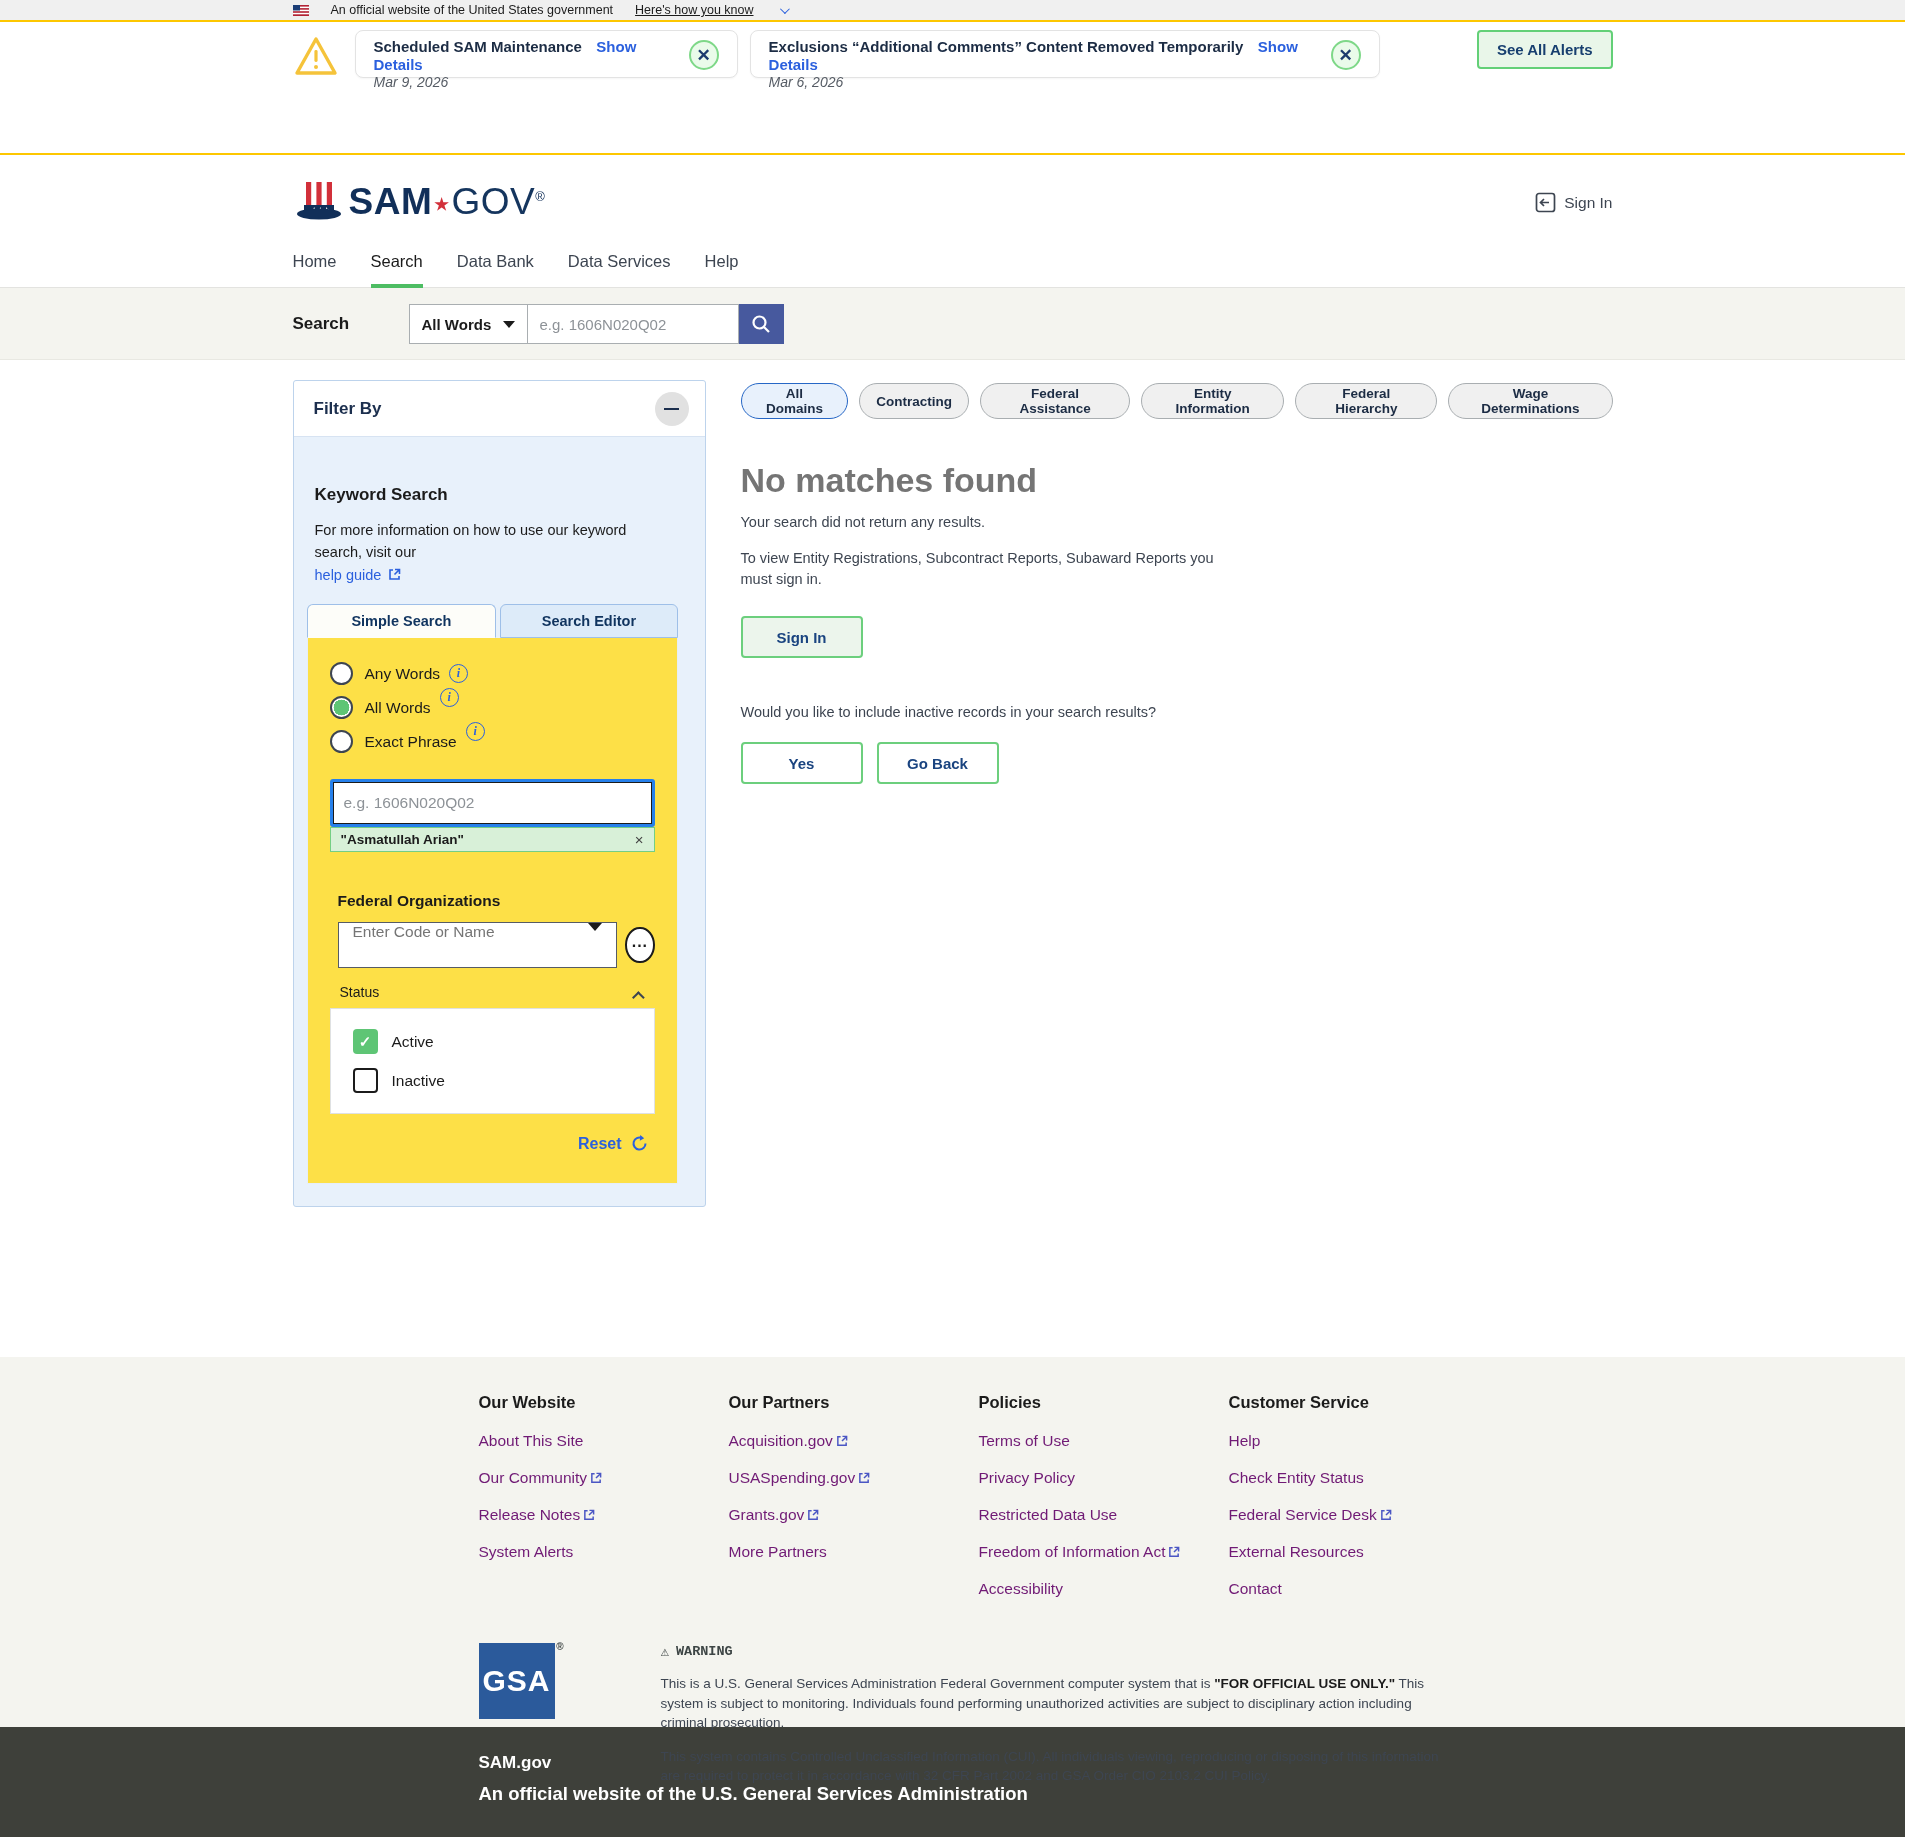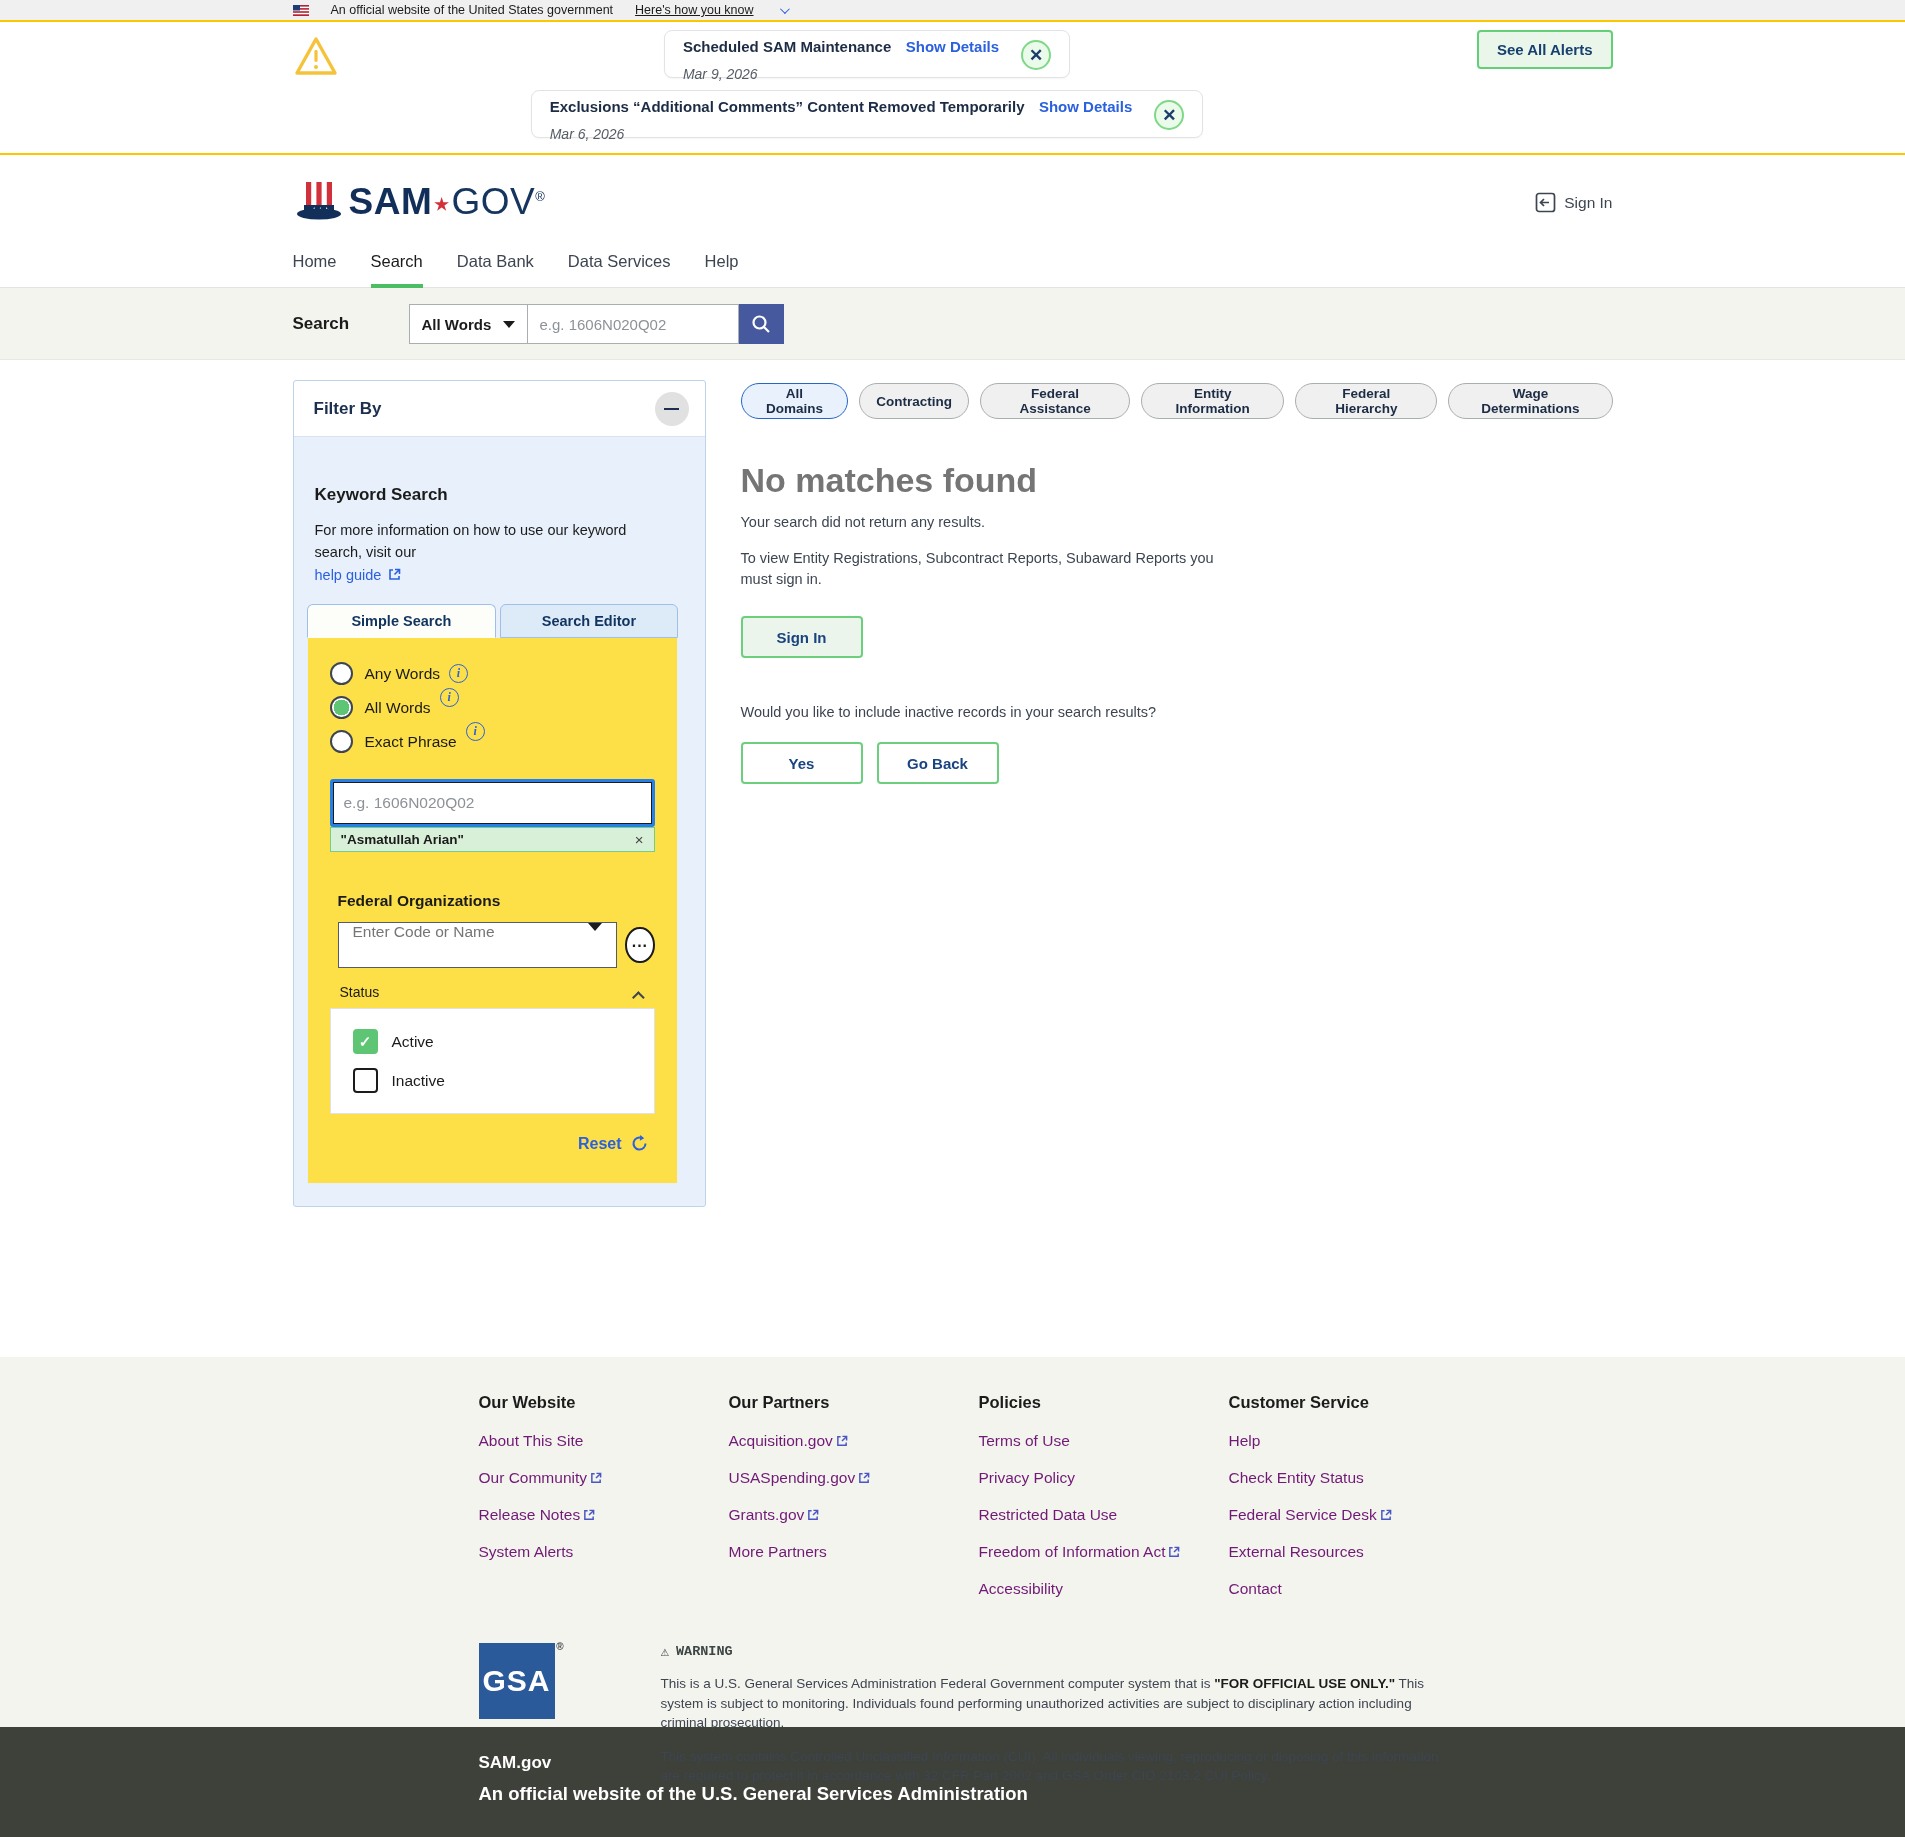--- a/index.html
+++ b/index.html
@@ -13,26 +13,26 @@
   .usa-banner .container { display:flex; align-items:center; height:20px; gap:22px; }
   .usa-banner .flag { width:16px; height:11px; display:inline-block; }
   .usa-banner .how { color:#1b1b1b; text-decoration:underline; cursor:pointer; }
   .chev-down { display:inline-block; width:7px; height:7px; border-right:1.6px solid #2b60de;
     border-bottom:1.6px solid #2b60de; transform:rotate(45deg) translateY(-2px); margin-left:4px; }
 
   
   .alerts { height:133px; background:#fff; border-bottom:2px solid #fdc700; padding-top:8px; }
   .alerts .container { display:flex; }
   .alerts-icon { width:62px; flex-shrink:0; padding-top:4px; }
-  .alert-cards { width:1025px; display:flex; flex-direction:column; gap:12px;align-items:center; }
+  .alert-cards { width:1025px; display:flex; flex-direction:row; gap:12px;align-items:center; }
   .alert-card { position:relative; background:#fff; border:1px solid #e3e3e3; border-radius:8px;
     height:48px; padding:7px 70px 0 18px; box-shadow:0 1px 2px rgba(0,0,0,.04); }
   .alert-title { font-weight:bold; font-size:15px; color:#1c2c44; }
   .alert-link { font-weight:bold; font-size:15px; color:#2b60de; margin-left:10px; cursor:pointer; }
-  .alert-date { font-style:italic; font-size:14px; color:#565c65; margin-top:10px; }
+  .alert-date { font-style:italic; font-size:14px; color:#565c65; margin-top:0; }
   .alert-close { position:absolute; right:18px; top:9px; width:30px; height:30px; border-radius:50%;
     background:#eafbea; border:2px solid #7ed888; color:#1c3c6e; font-size:17px; font-weight:bold;
     display:flex; align-items:center; justify-content:center; cursor:pointer; }
   .see-all-wrap { flex:1; display:flex; justify-content:flex-end; }
   .see-all { height:39px; padding:0 18px; background:#e9f6e9; border:2px solid #63d077; border-radius:4px;
     color:#173f6f; font-weight:bold; font-size:15px; cursor:pointer; }
 
   
   .site-header { height:95px; }
   .site-header .container { height:95px; display:flex; align-items:center; }

